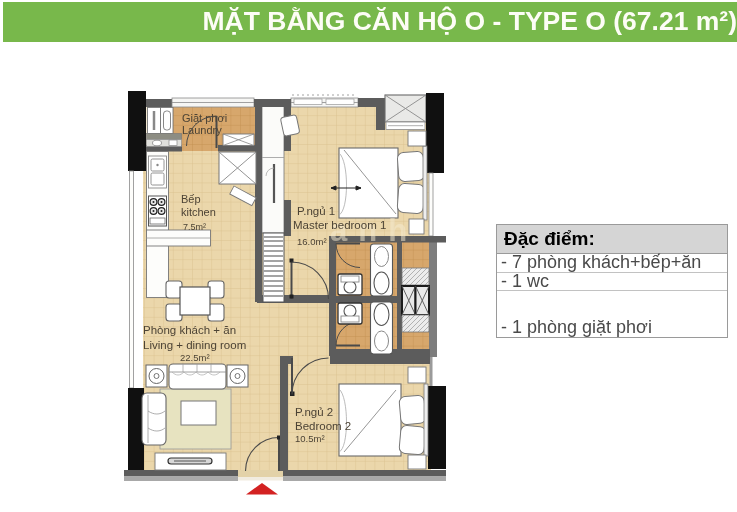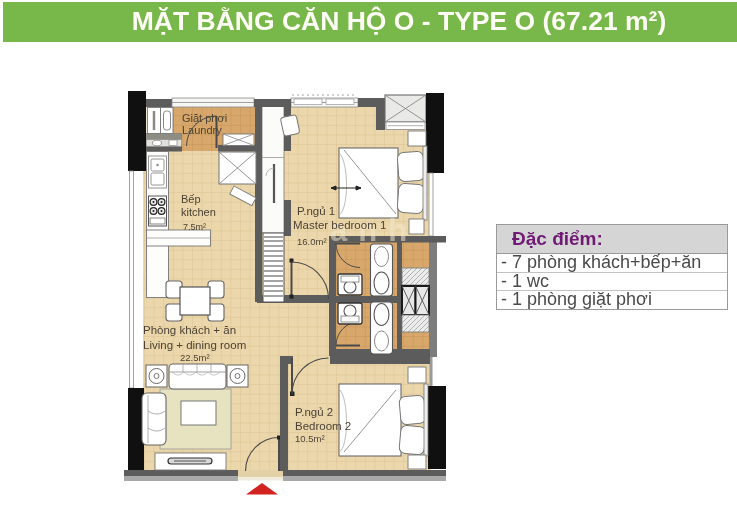--- a/index.html
+++ b/index.html
@@ -1,28 +1,28 @@
 <!DOCTYPE html>
 <html><head>
 <meta charset="utf-8">
 <style>
   html,body{margin:0;padding:0;background:#fff;}
   body{width:737px;height:512px;position:relative;overflow:hidden;
        font-family:"Liberation Sans", sans-serif;}
   .hdr{position:absolute;left:3px;top:2px;width:734px;height:40px;background:#78b84b;}
-  .hdr span{position:absolute;left:0;top:4px;width:100%;text-align:center;
+  .hdr span{position:absolute;left:0;top:4px;width:100%;text-align:right;
        color:#fdfdf6;font-weight:bold;font-size:26.5px;letter-spacing:0px;
        padding-left:58px;box-sizing:border-box;white-space:nowrap;}
   .info{position:absolute;left:496px;top:224px;width:232px;background:#fff;
        border:1px solid #9a9a9a;box-sizing:border-box;color:#4a4a4a;}
   .info .ih{background:#d5d5d5;height:28px;line-height:28px;font-weight:bold;
-       font-size:19px;color:#701a75;padding-left:15px;border-bottom:1px solid #9a9a9a;}
+       font-size:19px;color:#000000;padding-left:7px;border-bottom:1px solid #9a9a9a;}
   .info .r{height:17.5px;line-height:17.5px;font-size:18px;padding-left:4px;
        border-bottom:1px solid #c2c2c2;white-space:nowrap;}
-  .info .r:last-child{border-bottom:none;}
+  .info .r:last-child{border-bottom:none;margin-top:28px;}
   svg text{font-family:"Liberation Sans", sans-serif;}
 </style>
 </head>
 <body>
 
 <div class="hdr">
     <span>MẶT BẰNG CĂN HỘ O - TYPE O (67.21 m²)</span>
   </div>
 
 <div class="info">

